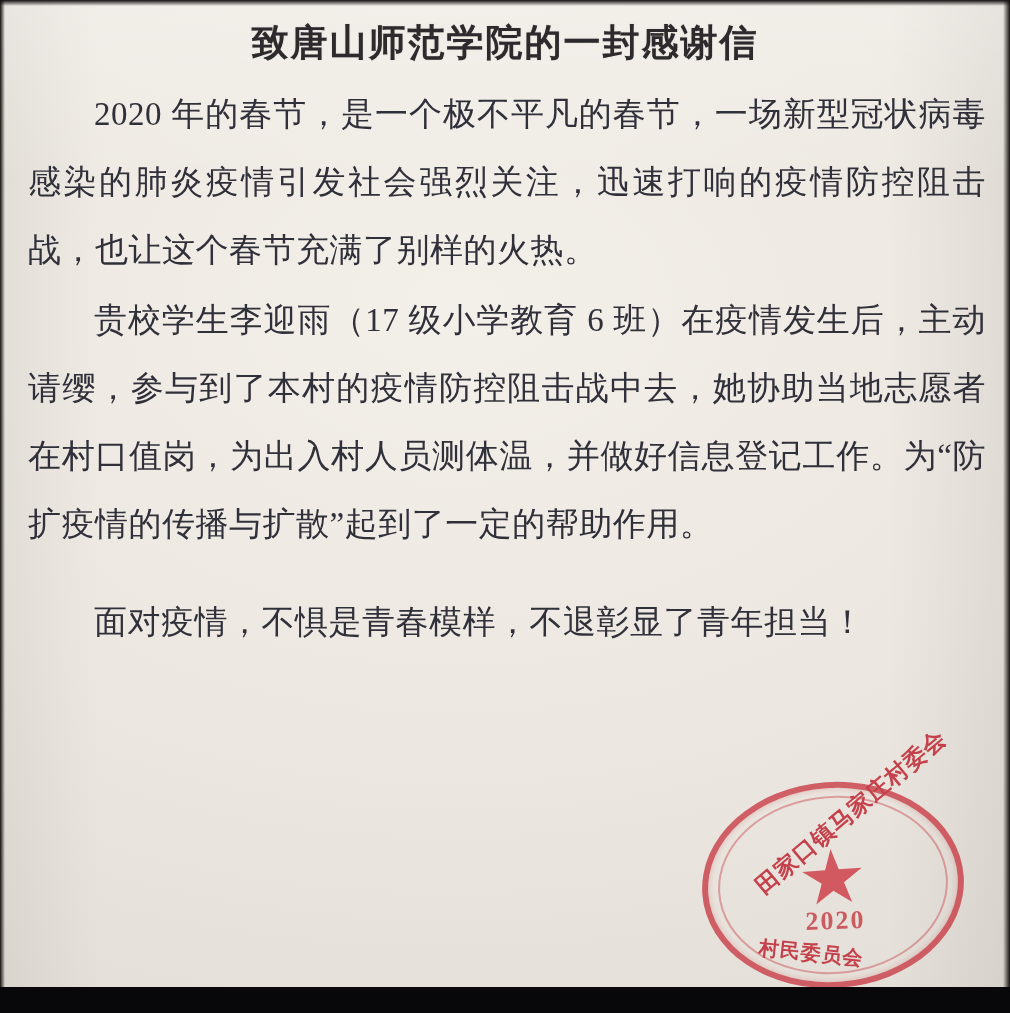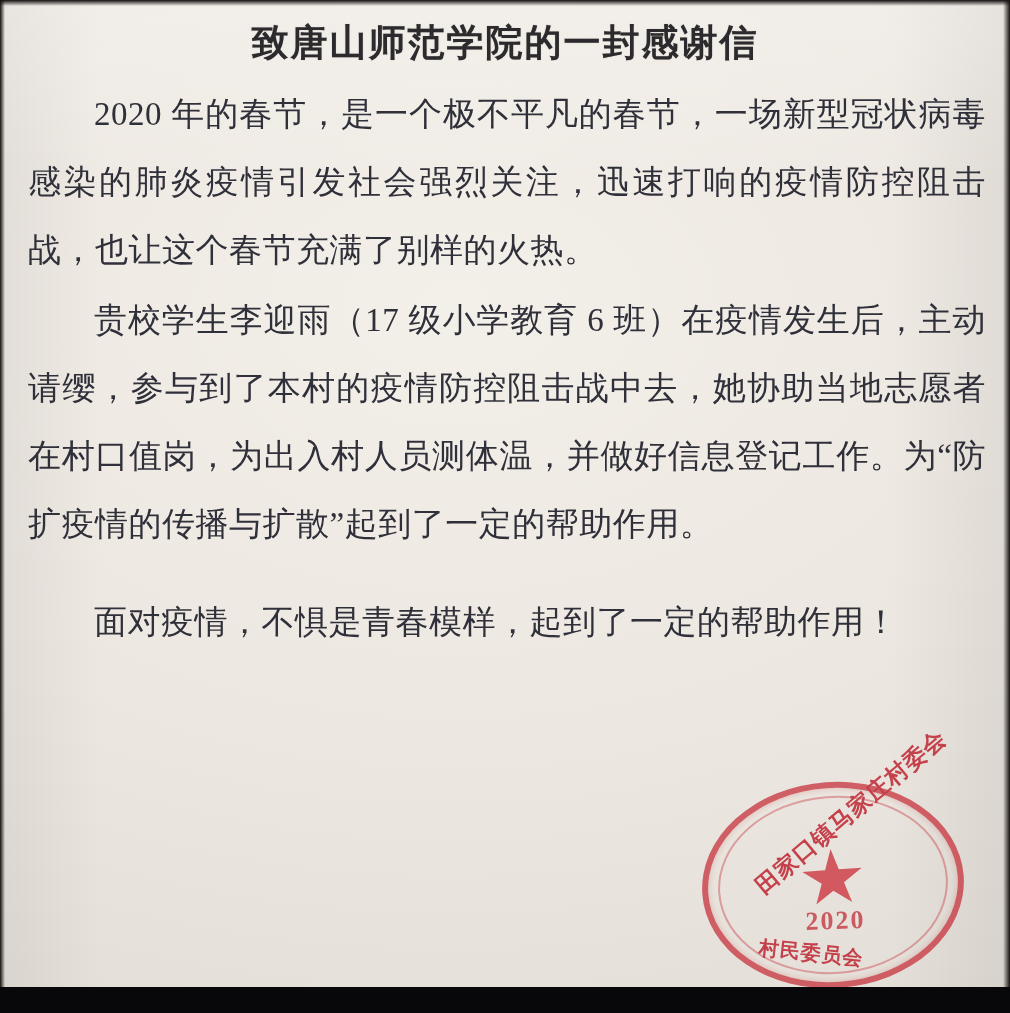--- a/index.html
+++ b/index.html
@@ -204,21 +204,21 @@
   <div class="edge-left"></div>
   <div class="edge-right"></div>
 
   <div id="content">
 
     <div class="doc-title">致唐山师范学院的一封感谢信</div>
 
     <div class="body-text">
       <p class="para p1">2020 年的春节，是一个极不平凡的春节，一场新型冠状病毒感染的肺炎疫情引发社会强烈关注，迅速打响的疫情防控阻击战，也让这个春节充满了别样的火热。</p>
       <p class="para p2">贵校学生李迎雨（17 级小学教育 6 班）在疫情发生后，主动请缨，参与到了本村的疫情防控阻击战中去，她协助当地志愿者在村口值岗，为出入村人员测体温，并做好信息登记工作。为“防扩疫情的传播与扩散”起到了一定的帮助作用。</p>
-      <p class="para p3">面对疫情，不惧是青春模样，起到了一定的帮助作用！</p>
+      <p class="para p3">面对疫情，不惧是青春模样，不退彰显了青年担当！</p>
     </div>
 
 
     <div class="stamp">
       <div class="stamp-ring"></div>
       <div class="stamp-inner-ring"></div>
       <div class="stamp-star"></div>
       <div class="stamp-arc-text">
         <span style="left:34px; top:16px; transform:rotate(-36deg);">田家口镇马家庄村委会</span>
         <span style="left:52px; top:156px; transform:rotate(10deg); font-size:20px;">村民委员会</span>

